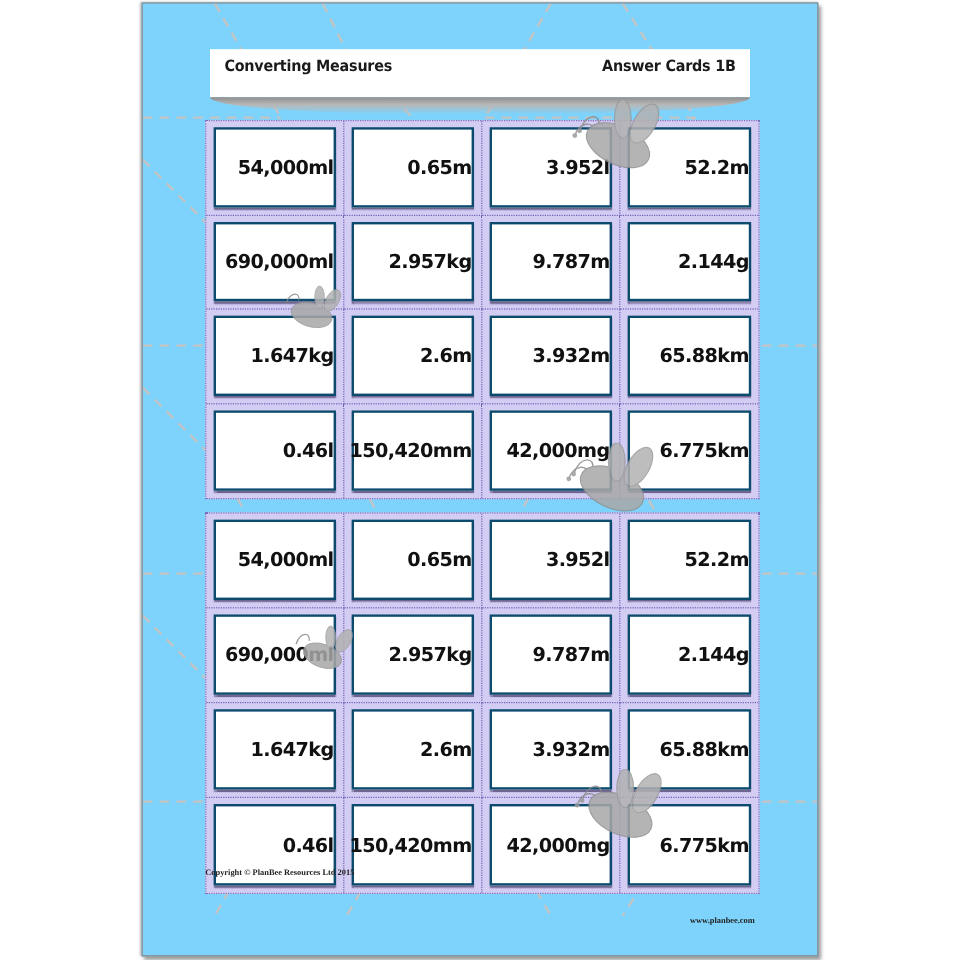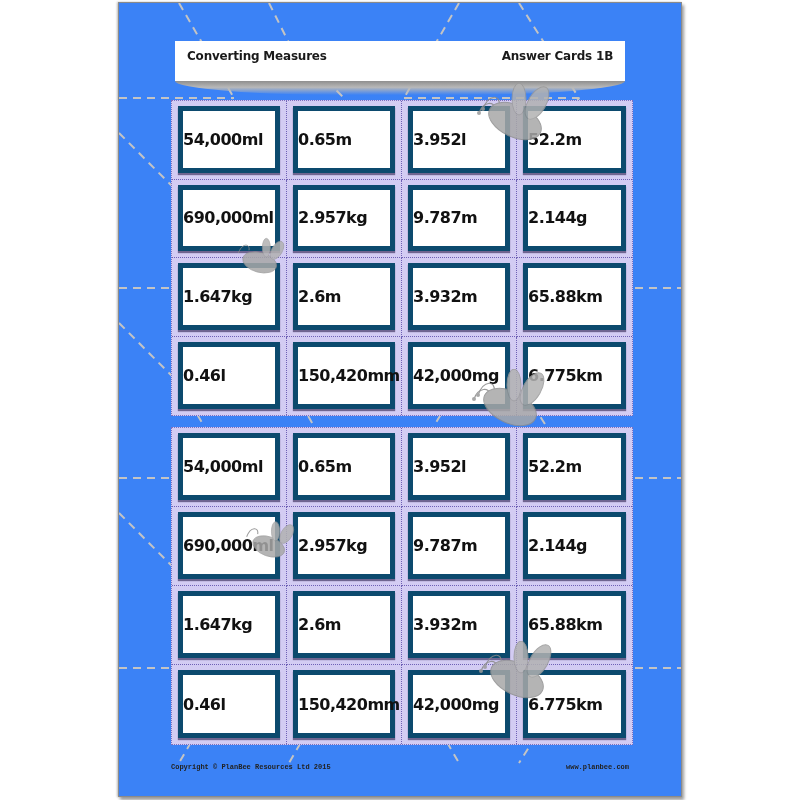--- a/index.html
+++ b/index.html
@@ -2,21 +2,21 @@
 <html><head>
 <meta charset="utf-8">
 <style>
   html, body { margin: 0; padding: 0; }
   body {
     width: 800px; height: 800px; background: #ffffff; position: relative; overflow: hidden;
     font-family: "DejaVu Sans", sans-serif;
   }
   .page {
     position: absolute; left: 118px; top: 2px; width: 562px; height: 793px;
-    background: #3b82f6;
+    background: #7dd3fc;
     border: 1px solid #8a8a8a;
     box-shadow: 2px 3px 3px #9a9a9a, -1px 0 2px #bdbdbd;
     overflow: hidden;
   }
   .bg-svg { position: absolute; left: 0; top: 0; }
   .header {
     position: absolute; left: 56px; top: 38px; width: 450px; height: 40px;
     background: #ffffff;
   }
   .header-shadow {
@@ -40,34 +40,34 @@
   .block.bottom { top: 424px; height: 316px; }
   .cell {
     position: relative;
     border-right: 1px dotted #6e60b5; border-bottom: 1px dotted #6e60b5;
     display: flex; align-items: center; justify-content: center;
   }
   .cell:nth-child(4n) { border-right: none; text-decoration: underline; }
   .cell:nth-last-child(-n+4) { border-bottom: none; }
   .card {
     position: absolute; left: 6px; right: 6px; top: 5px; bottom: 6px;
-    background: #ffffff; border: 5px solid #0c4a6e;
+    background: #ffffff; border: 2px solid #0c4a6e;
     box-shadow: 0 2px 1px #6f6590;
-    display: flex; align-items: center; justify-content: flex-start;
+    display: flex; align-items: center; justify-content: flex-end;
   }
   .card-text {
     font-size: 16px; font-weight: bold; color: #111; font-family: "DejaVu Sans", sans-serif;
     letter-spacing: -0.5px; white-space: nowrap; position: relative; z-index: 2;
   }
   .footer-left, .footer-right {
-    position: absolute; top: 760px; font-size: 7px; font-weight: bold; color: #222;
-    font-family: Liberation Mono, monospace;
+    position: absolute; top: 720px; font-size: 7px; font-weight: bold; color: #222;
+    font-family: Liberation Serif, serif;
   }
   .footer-left { left: 52px; }
-  .footer-right { right: 52px; }
+  .footer-right { right: 52px; margin-top: 40px; }
   .bee { position: absolute; z-index: 5; opacity: 0.85; }
 </style>
 </head>
 <body>
 
 <div class="page">
   <svg class="bg-svg" width="562" height="793" viewBox="0 0 562 793">
     <g stroke="#c4c4c4" stroke-width="2" stroke-dasharray="8,6" fill="none">
       <path d="M60 0 L115 95 L60 190 L115 285 L60 380 L115 475 L60 570 L115 665 L60 760"></path>
       <path d="M340 0 L285 95 L340 190 L285 285 L340 380 L285 475 L340 570 L285 665 L340 760"></path>

